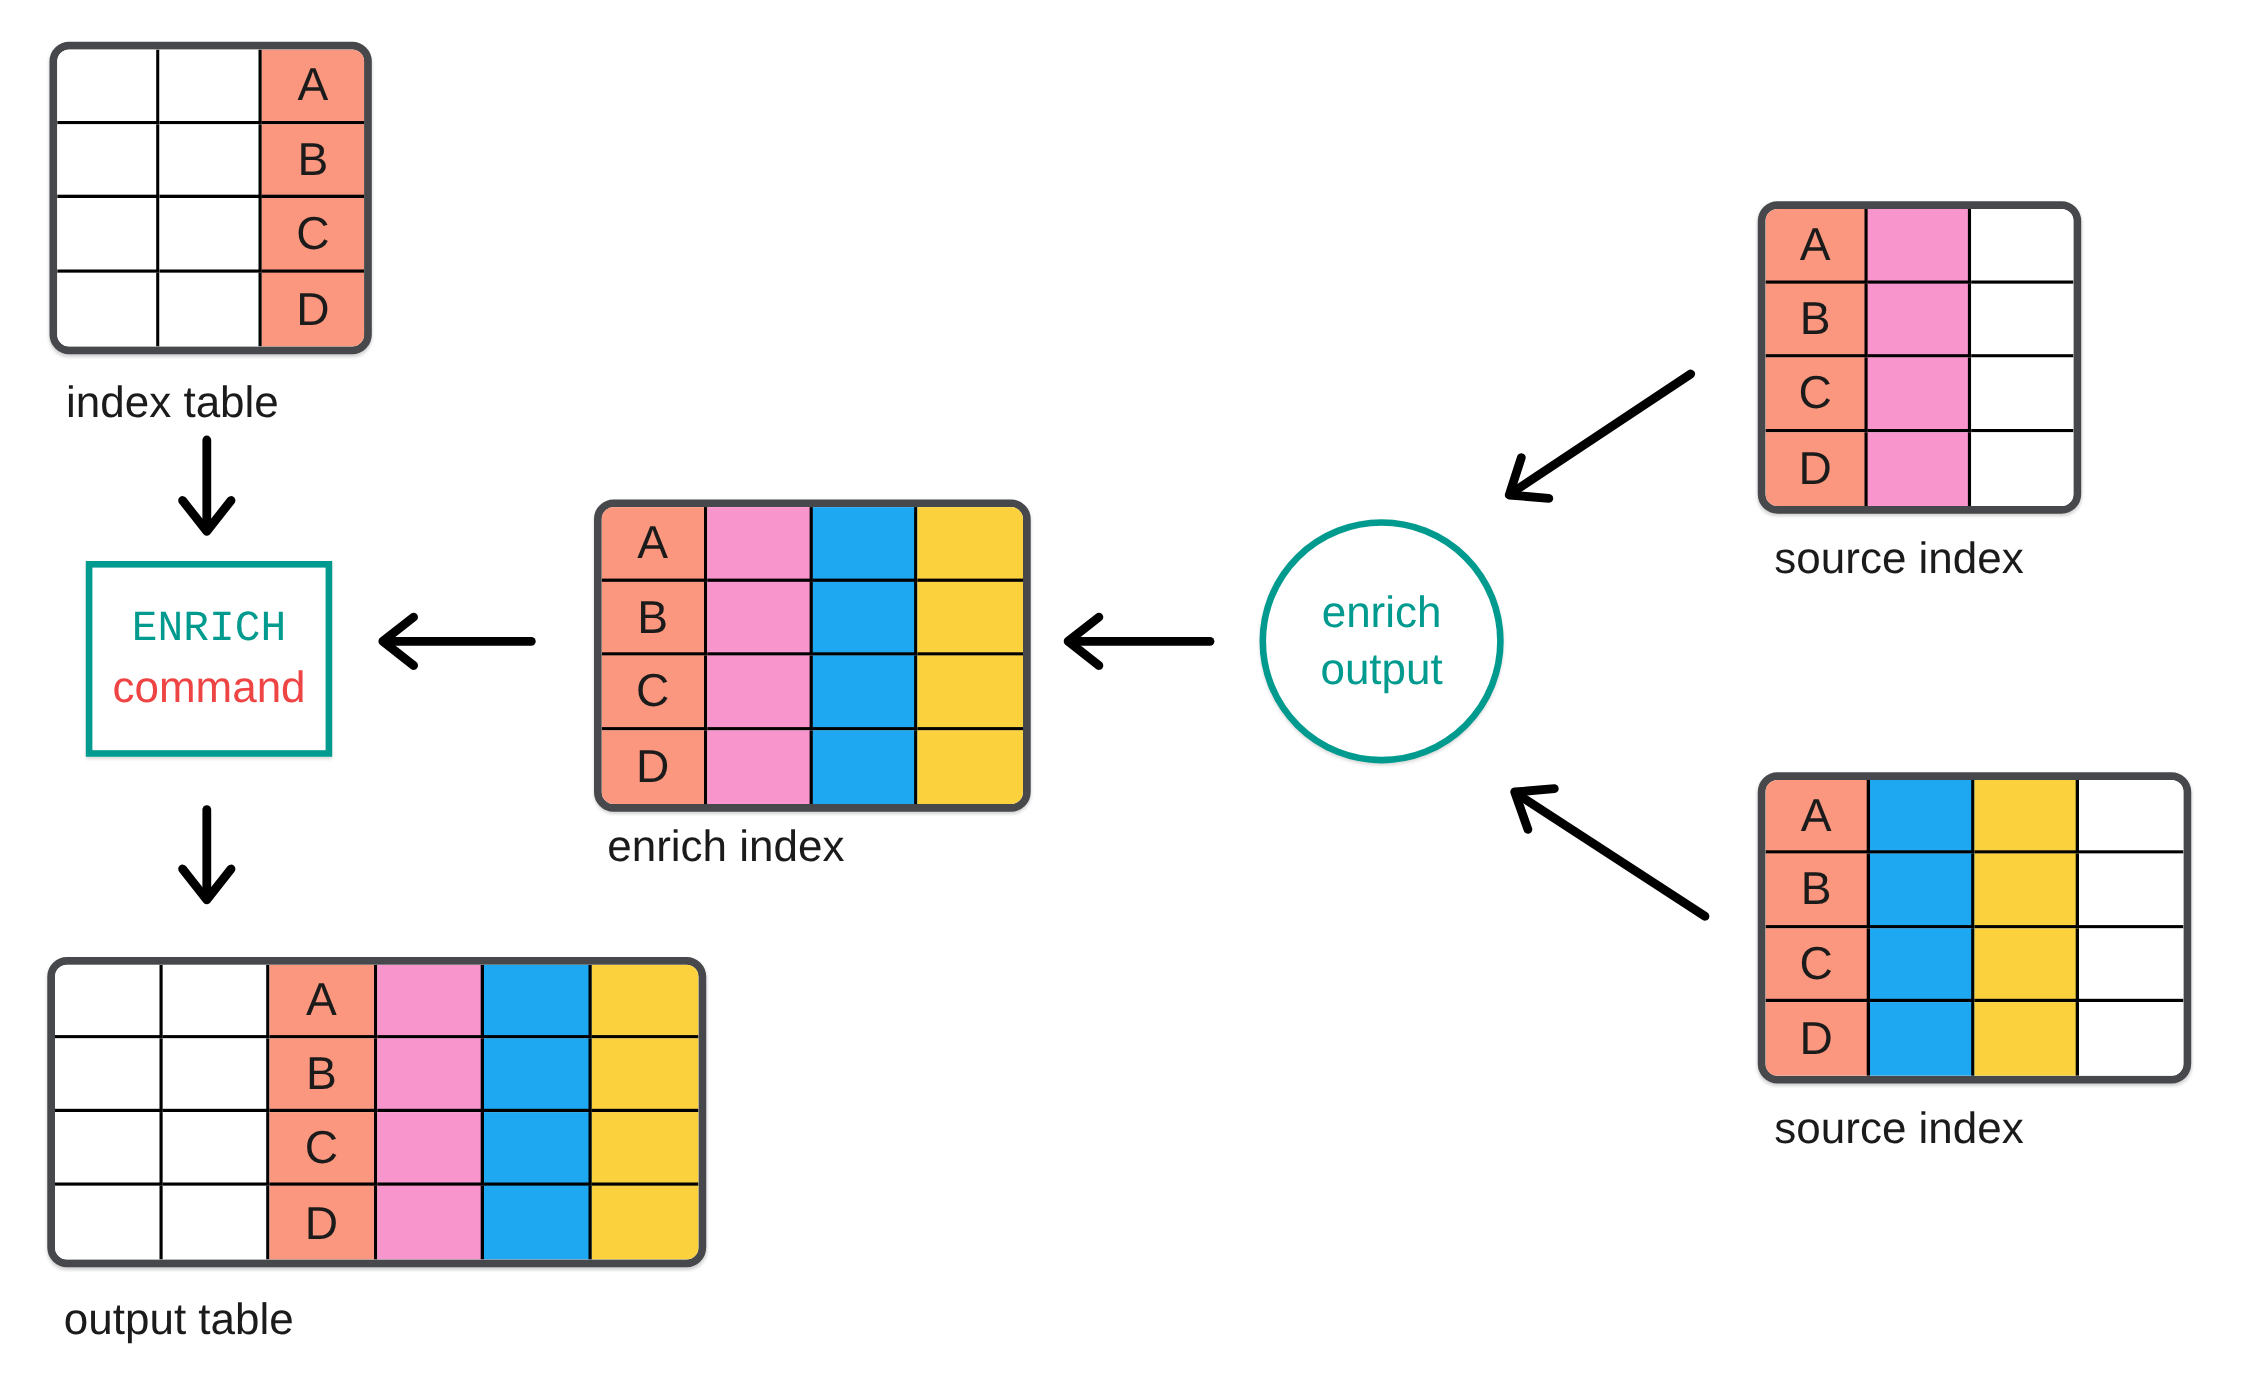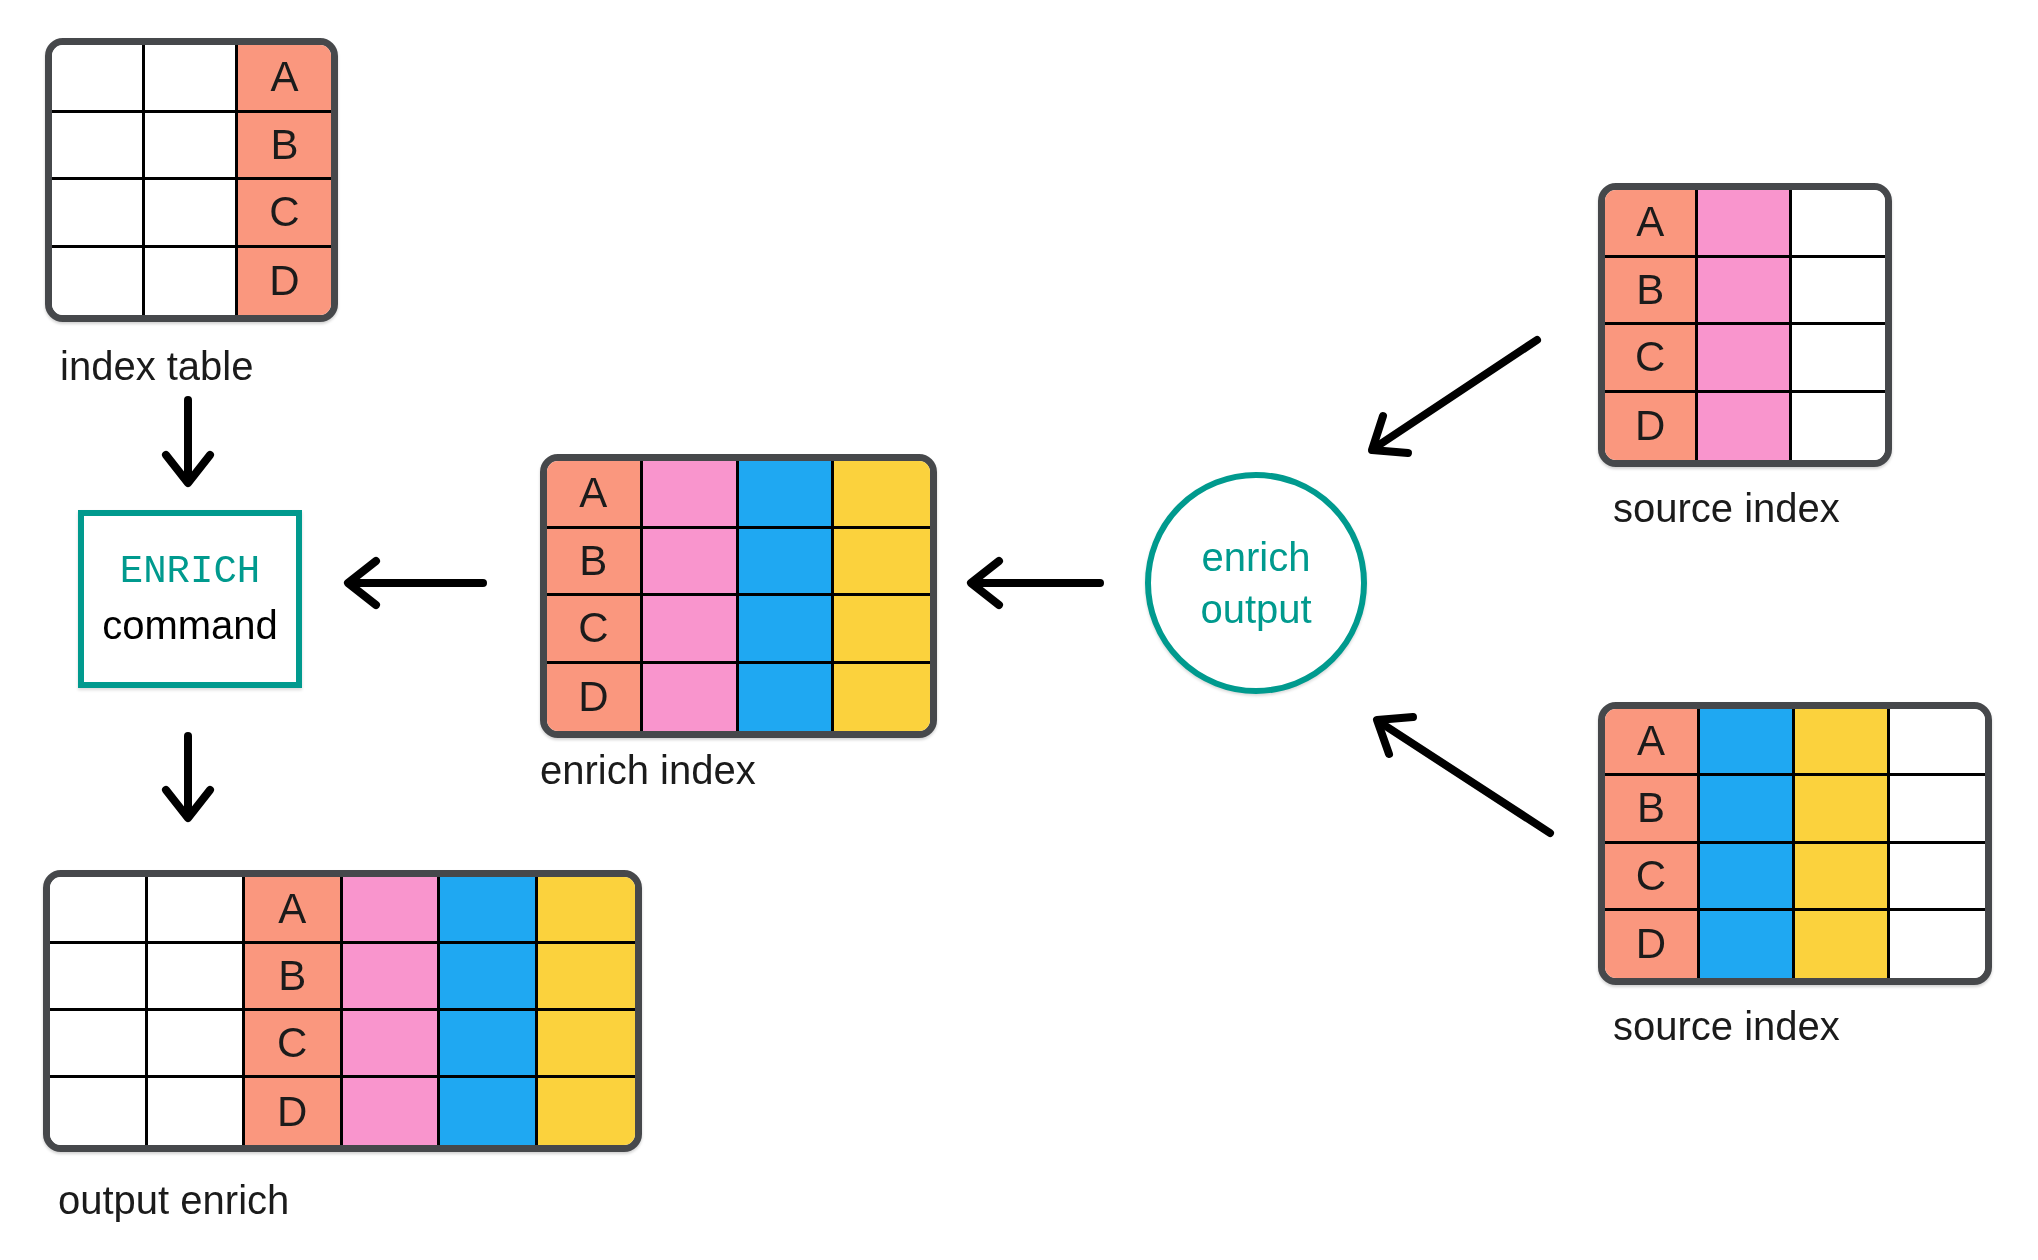--- a/index.html
+++ b/index.html
@@ -39,21 +39,21 @@
     border:6px solid #009A8E;
     background:#ffffff;
     display:flex;flex-direction:column;align-items:center;justify-content:center;
     box-shadow:0 2px 3px rgba(0,0,0,0.15);
   }
   .node-box .l1{
     font-family:"Liberation Mono", monospace;
     font-size:39px;color:#009A8E;line-height:1.35;
   }
   .node-box .l2{
-    font-size:40px;color:#000000;line-height:1.35;
+    font-size:40px;color:#ef4444;line-height:1.35;
   }
   .node-circle{
     position:absolute;
     box-sizing:border-box;
     border:6px solid #009A8E;
     border-radius:50%;
     background:#ffffff;
     display:flex;flex-direction:column;align-items:center;justify-content:center;
     box-shadow:0 2px 3px rgba(0,0,0,0.15);
   }
@@ -135,41 +135,41 @@
       <div class="cell bR bB" style="background: rgb(249, 149, 205);"></div>
       <div class="cell bR bB" style="background: rgb(31, 168, 242);"></div>
       <div class="cell bB" style="background: rgb(251, 210, 61);"></div>
       <div class="cell bR" style="background: rgb(255, 255, 255);"></div>
       <div class="cell bR" style="background: rgb(255, 255, 255);"></div>
       <div class="cell bR" style="background: rgb(250, 151, 126);">D</div>
       <div class="cell bR" style="background: rgb(249, 149, 205);"></div>
       <div class="cell bR" style="background: rgb(31, 168, 242);"></div>
       <div class="cell" style="background: rgb(251, 210, 61);"></div>
     </div>
-  <div class="tlabel" style="left:58px;top:1178px;">output enrich</div>
+  <div class="tlabel" style="left:58px;top:1178px;">output table</div>
 
   <div class="dtable" style="left: 540px; top: 454px; width: 397px; height: 284px; grid-template-columns: repeat(4, 1fr); grid-template-rows: repeat(4, 1fr);">
       <div class="cell bR bB" style="background: rgb(250, 151, 126);">A</div>
       <div class="cell bR bB" style="background: rgb(249, 149, 205);"></div>
       <div class="cell bR bB" style="background: rgb(31, 168, 242);"></div>
       <div class="cell bB" style="background: rgb(251, 210, 61);"></div>
       <div class="cell bR bB" style="background: rgb(250, 151, 126);">B</div>
       <div class="cell bR bB" style="background: rgb(249, 149, 205);"></div>
       <div class="cell bR bB" style="background: rgb(31, 168, 242);"></div>
       <div class="cell bB" style="background: rgb(251, 210, 61);"></div>
       <div class="cell bR bB" style="background: rgb(250, 151, 126);">C</div>
       <div class="cell bR bB" style="background: rgb(249, 149, 205);"></div>
       <div class="cell bR bB" style="background: rgb(31, 168, 242);"></div>
       <div class="cell bB" style="background: rgb(251, 210, 61);"></div>
       <div class="cell bR" style="background: rgb(250, 151, 126);">D</div>
       <div class="cell bR" style="background: rgb(249, 149, 205);"></div>
       <div class="cell bR" style="background: rgb(31, 168, 242);"></div>
       <div class="cell" style="background: rgb(251, 210, 61);"></div>
     </div>
-  <div class="tlabel" style="left:540px;top:748px;text-align:center;">enrich index</div>
+  <div class="tlabel" style="left:552px;top:748px;text-align:center;">enrich index</div>
 
   <div class="node-circle" style="left:1145px;top:472px;width:222px;height:222px;">
     <div class="l1">enrich</div>
     <div class="l2">output</div>
   </div>
 
   <div class="dtable" style="left: 1598px; top: 183px; width: 294px; height: 284px; grid-template-columns: repeat(3, 1fr); grid-template-rows: repeat(4, 1fr);">
       <div class="cell bR bB" style="background: rgb(250, 151, 126);">A</div>
       <div class="cell bR bB" style="background: rgb(249, 149, 205);"></div>
       <div class="cell bB" style="background: rgb(255, 255, 255);"></div>

